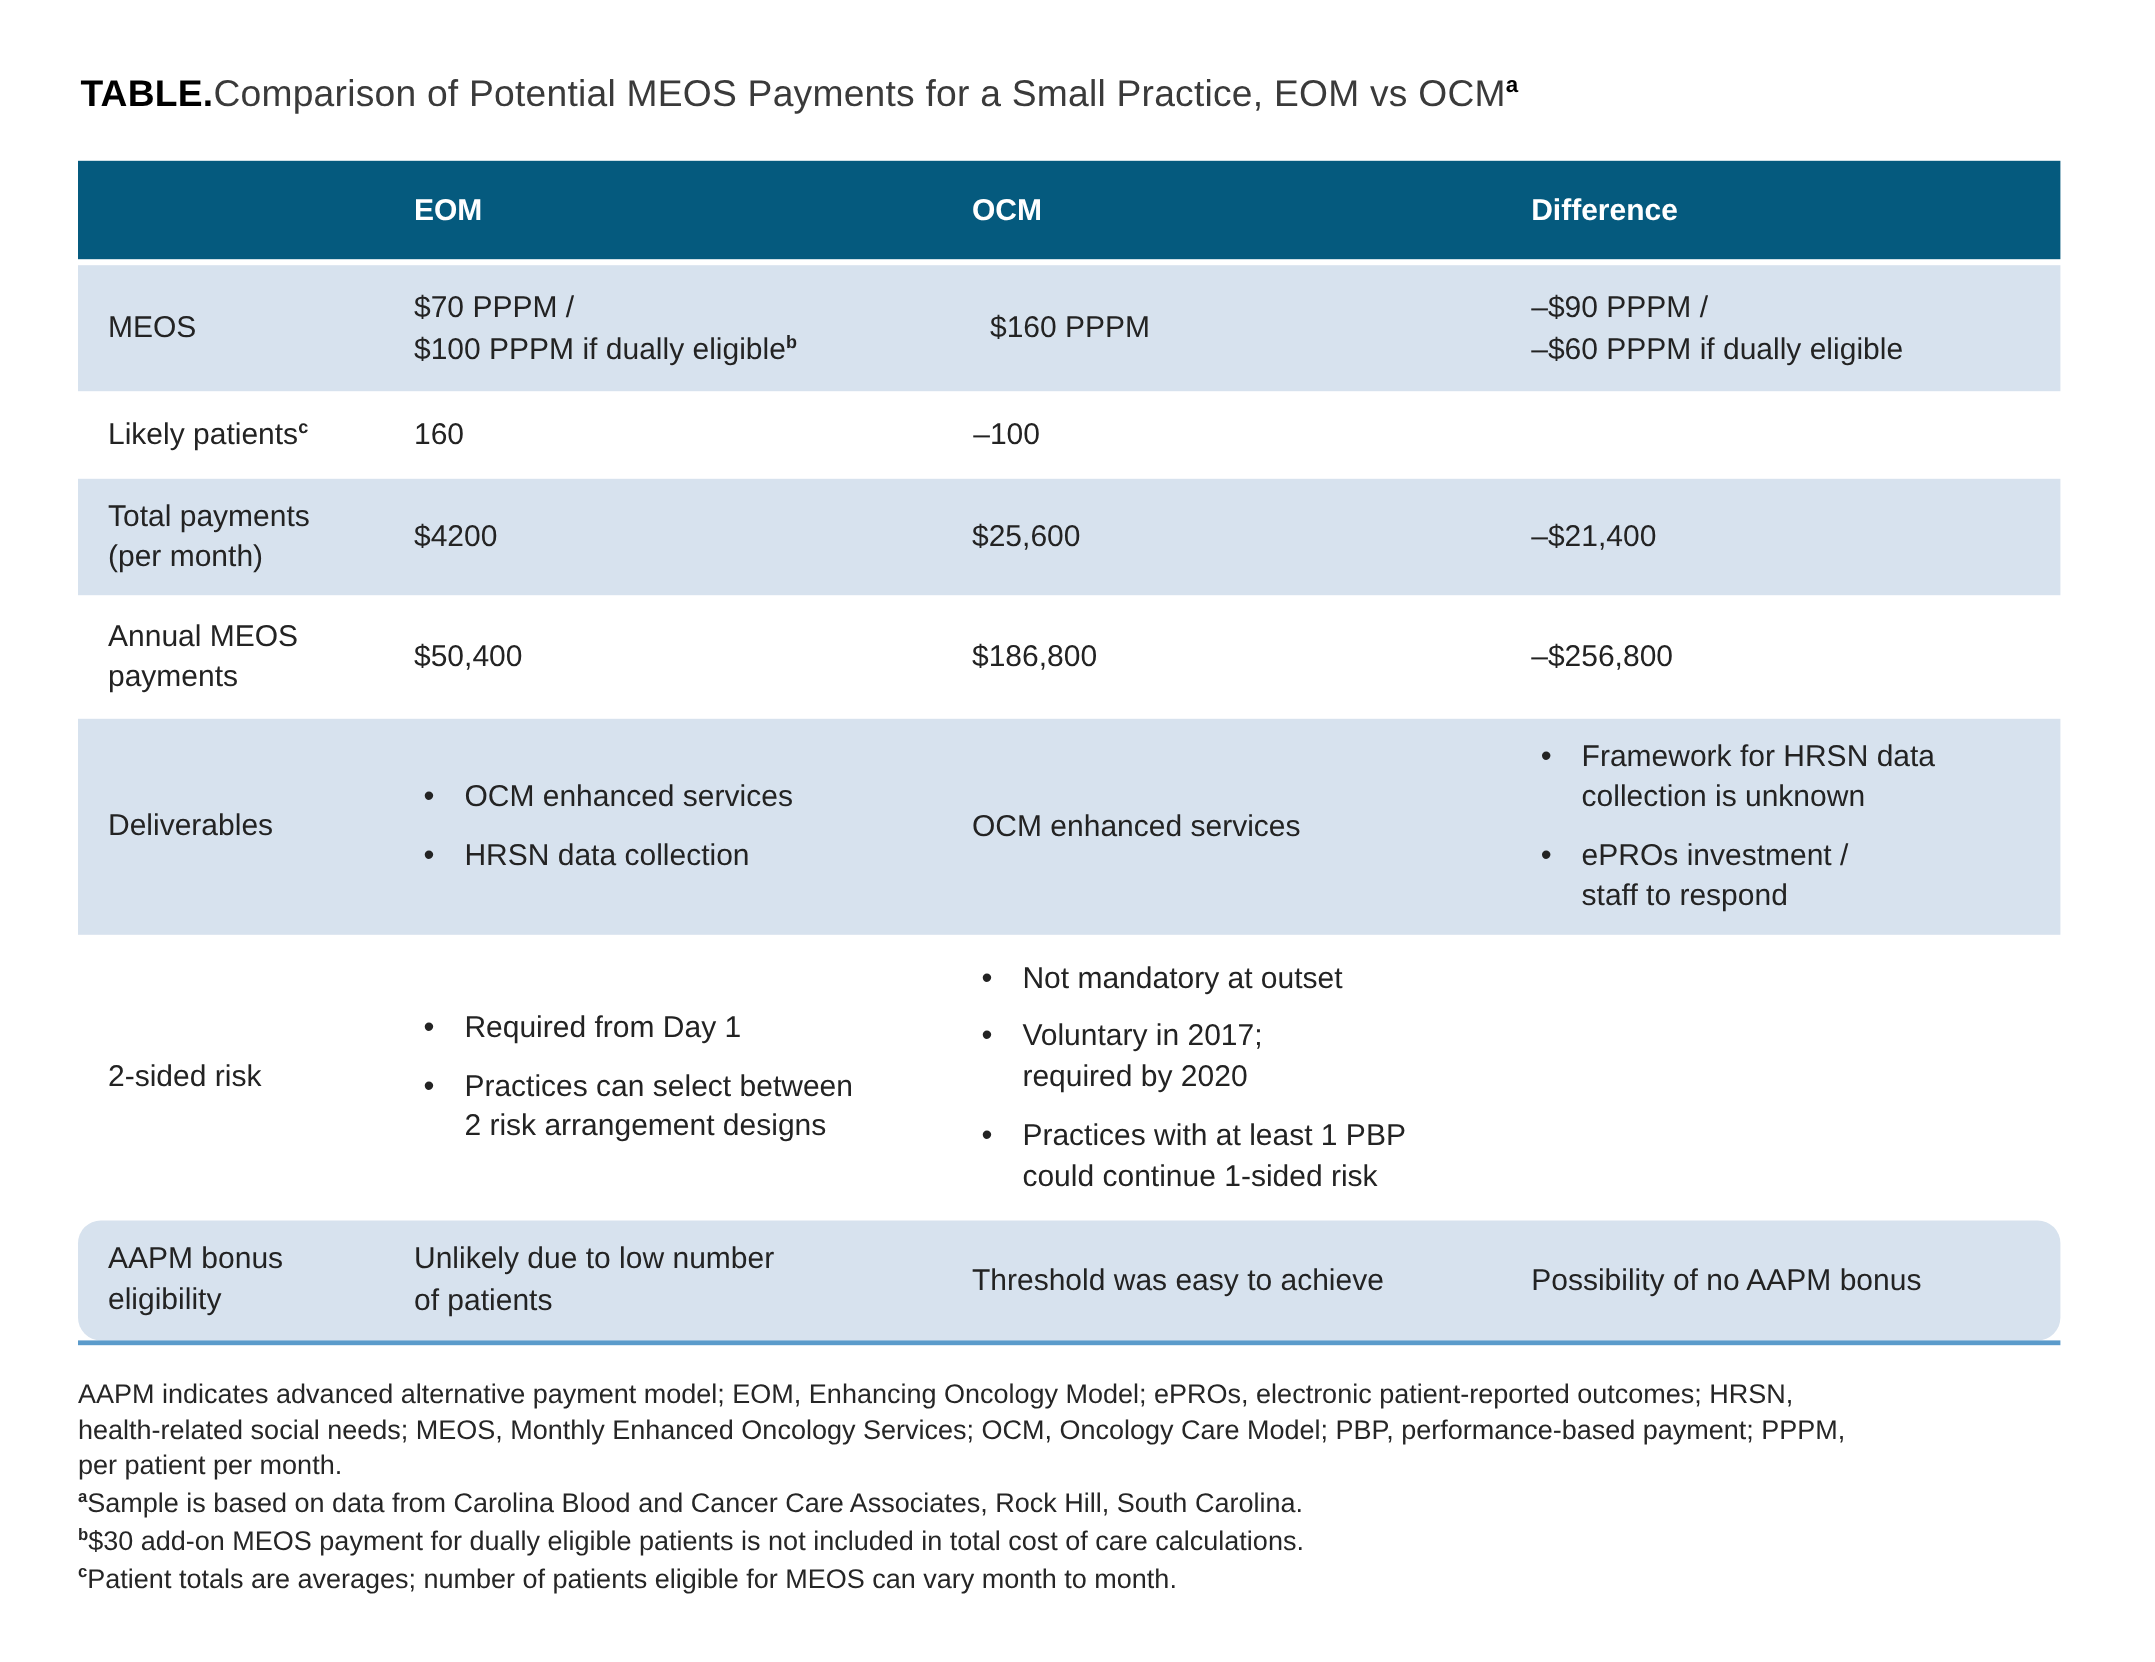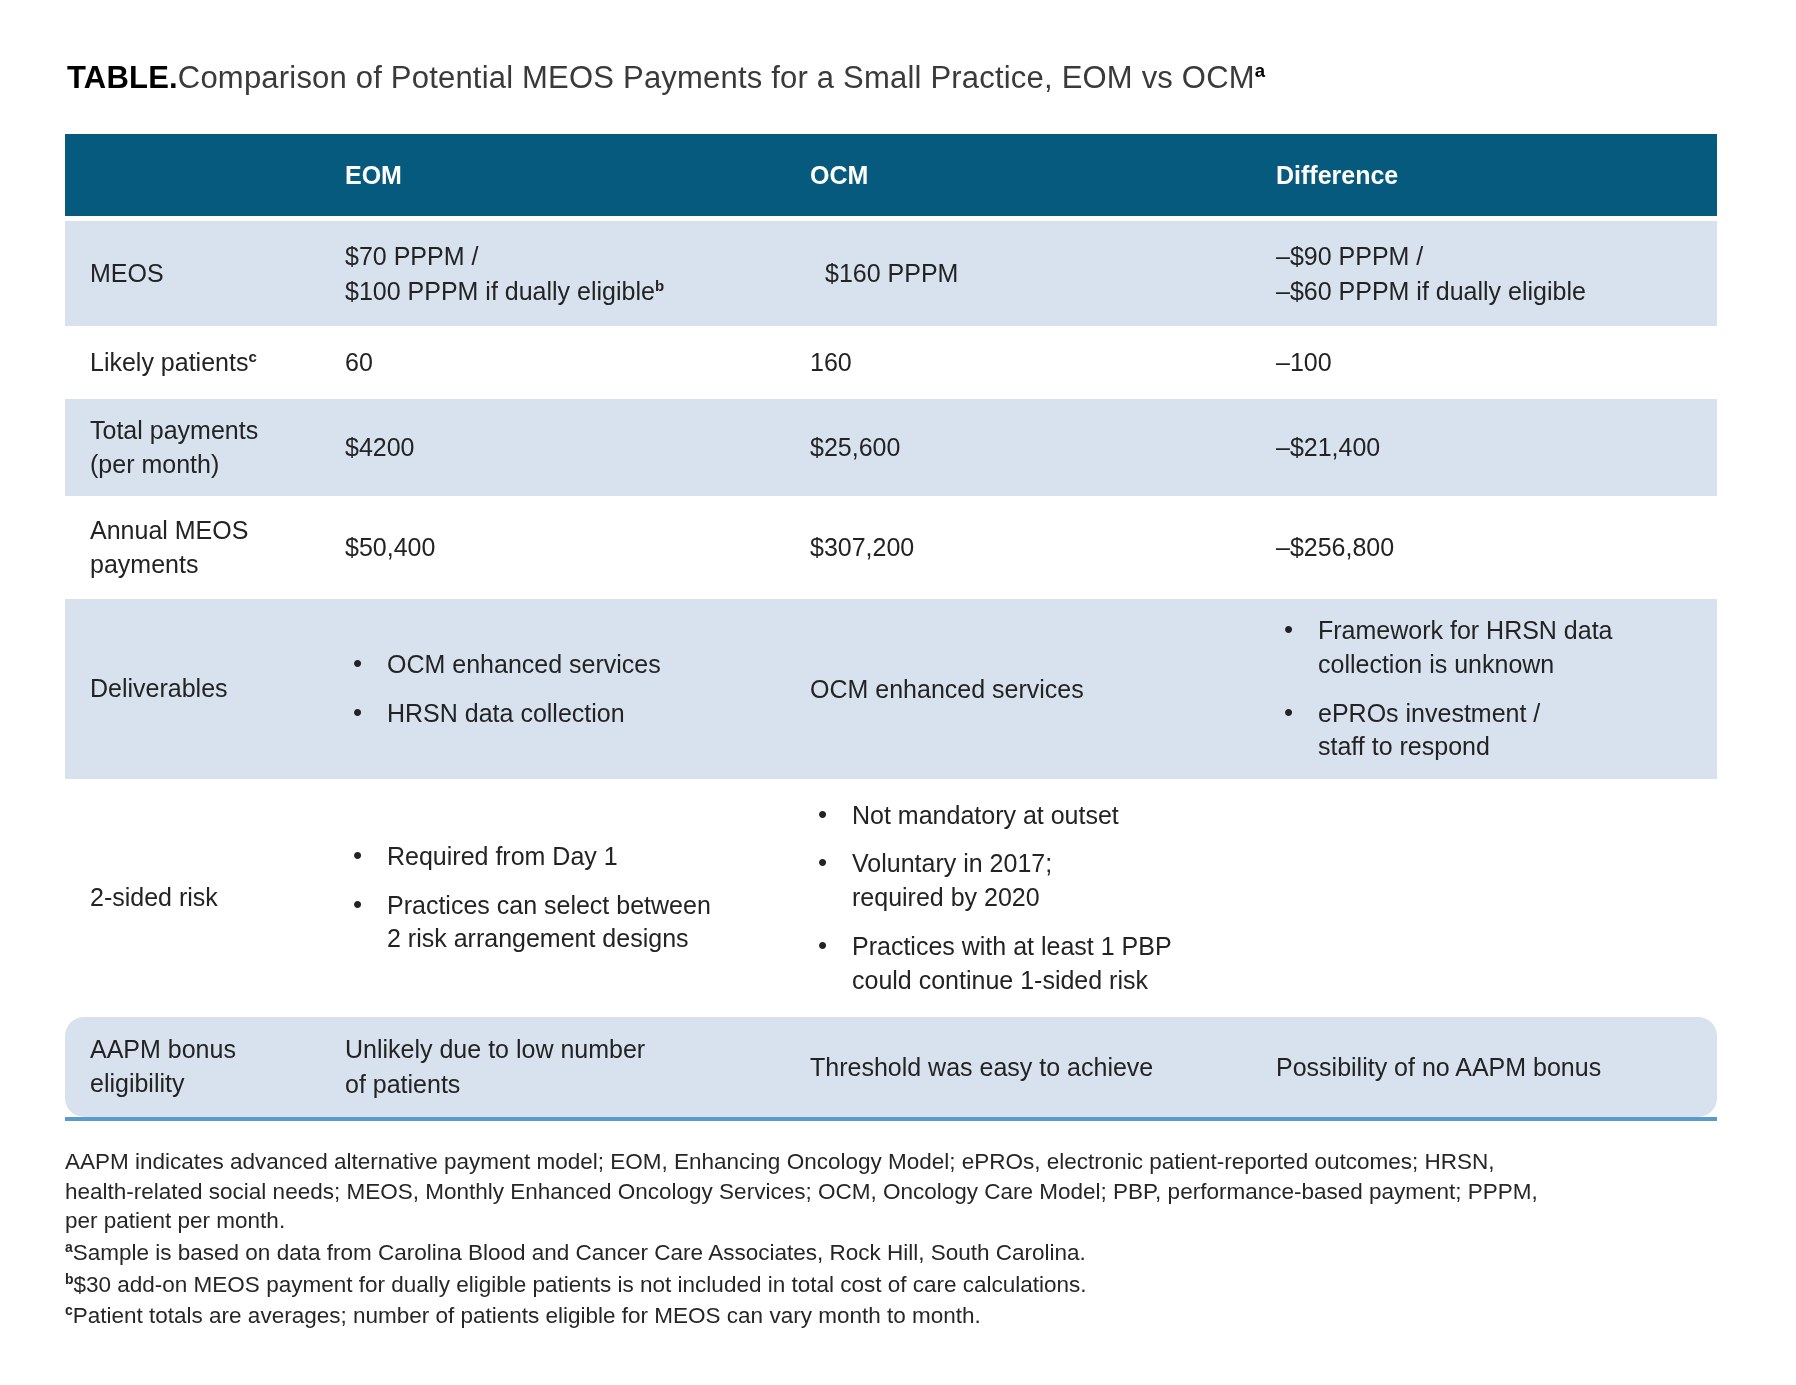--- a/index.html
+++ b/index.html
@@ -84,36 +84,35 @@
 
     <div class="grid-row row blue r-meos">
       <div class="c1">MEOS</div>
       <div class="c2"><span>$70 PPPM /</span><br><span>$100 PPPM if dually eligible</span><sup>b</sup></div>
       <div class="c3 val-indent">$160 PPPM</div>
       <div class="c4">–$90 PPPM /<br>–$60 PPPM if dually eligible</div>
     </div>
 
     <div class="grid-row row r-likely">
       <div class="c1"><span>Likely patients</span><sup>c</sup></div>
-      <div class="c2">60</div>
       <div class="c3">160</div>
       <div class="c4">–100</div>
     </div>
 
     <div class="grid-row row blue r-total">
       <div class="c1">Total payments<br>(per month)</div>
       <div class="c2">$4200</div>
       <div class="c3">$25,600</div>
       <div class="c4">–$21,400</div>
     </div>
 
     <div class="grid-row row r-annual">
       <div class="c1">Annual MEOS<br>payments</div>
       <div class="c2">$50,400</div>
-      <div class="c3">$307,200</div>
+      <div class="c3">$186,800</div>
       <div class="c4">–$256,800</div>
     </div>
 
     <div class="grid-row row blue r-deliv">
       <div class="c1">Deliverables</div>
       <div class="c2">
         <ul class="bullets">
           <li>OCM enhanced services</li>
           <li>HRSN data collection</li>
         </ul>

